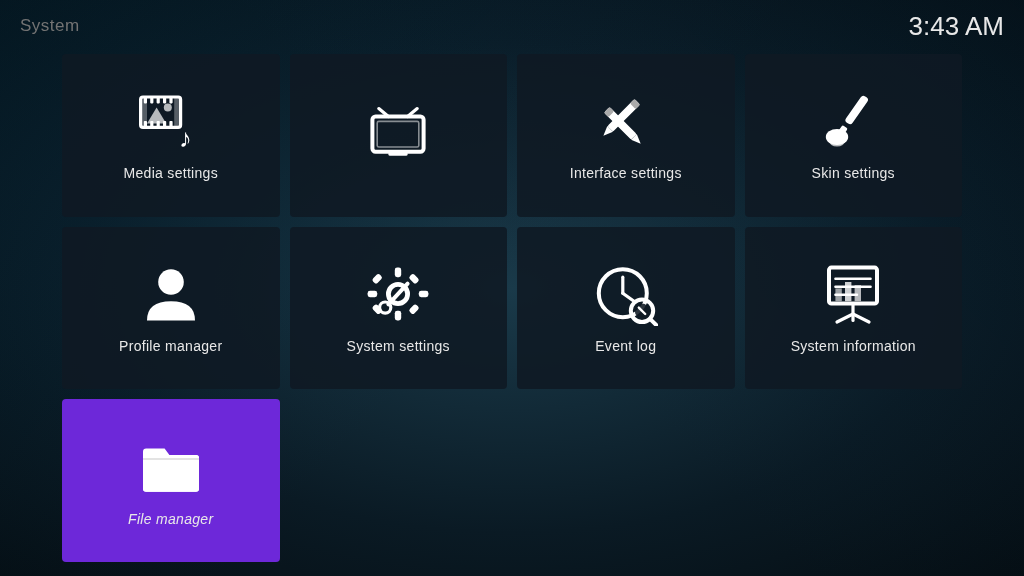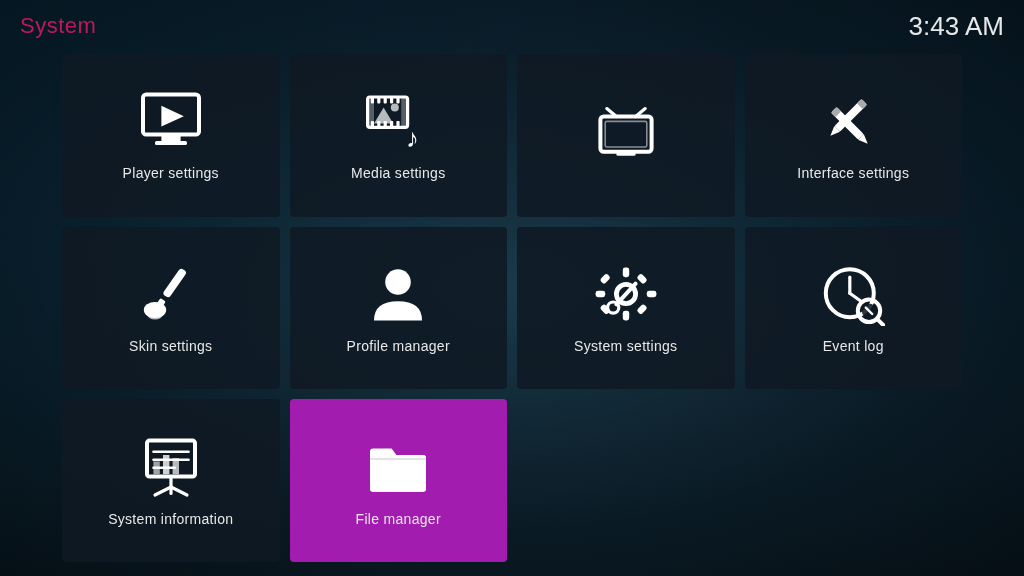--- a/index.html
+++ b/index.html
@@ -30,24 +30,24 @@
       left: 0;
       right: 0;
       height: 52px;
       display: flex;
       align-items: center;
       justify-content: space-between;
       padding: 0 20px;
     }
 
     .header-title {
-      font-size: 22px;
+      font-size: 17px;
       font-weight: 300;
       letter-spacing: 0.5px;
-      color: #be185d;
+      color: #737373;
     }
 
     .header-time {
       font-size: 26px;
       font-weight: 300;
       color: #e8e8e8;
     }
 
     .grid {
       position: absolute;
@@ -68,21 +68,22 @@
       flex-direction: column;
       align-items: center;
       justify-content: center;
       cursor: pointer;
       transition: background 0.15s;
       gap: 12px;
       padding: 10px;
     }
 
     .tile.active {
-      background: #a21caf;
+      background: #6d28d9;
+      font-style: italic;
     }
 
     .tile-icon {
       width: 64px;
       height: 64px;
       display: flex;
       align-items: center;
       justify-content: center;
     }
 
@@ -103,33 +104,20 @@
 </head>
 <body>
 
 <div class="header">
   <span class="header-title">System</span>
   <span class="header-time">3:43 AM</span>
 </div>
 
 <div class="grid">
 
-  <div class="tile">
-    <div class="tile-icon">
-      <svg viewBox="0 0 80 70" xmlns="http://www.w3.org/2000/svg">
-
-        <rect x="5" y="2" width="70" height="50" rx="4" ry="4" fill="none" stroke="white" stroke-width="5"></rect>
-        <rect x="28" y="52" width="24" height="8" fill="white"></rect>
-        <rect x="20" y="60" width="40" height="5" rx="2" fill="white"></rect>
-
-        <polygon points="28,16 28,42 56,29" fill="white"></polygon>
-      </svg>
-    </div>
-    <span class="tile-label">Player settings</span>
-  </div>
 
   <div class="tile">
     <div class="tile-icon">
       <svg viewBox="0 0 80 70" xmlns="http://www.w3.org/2000/svg">
 
         <rect x="2" y="5" width="50" height="38" rx="3" fill="none" stroke="white" stroke-width="4"></rect>
         <rect x="2" y="5" width="8" height="38" fill="white" opacity="0.3"></rect>
         <rect x="44" y="5" width="8" height="38" fill="white" opacity="0.3"></rect>
         <rect x="6" y="5" width="4" height="8" rx="1" fill="white"></rect>
         <rect x="14" y="5" width="4" height="8" rx="1" fill="white"></rect>

